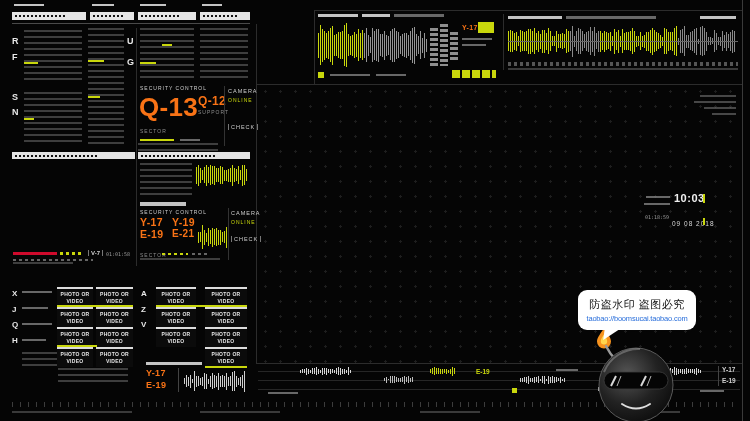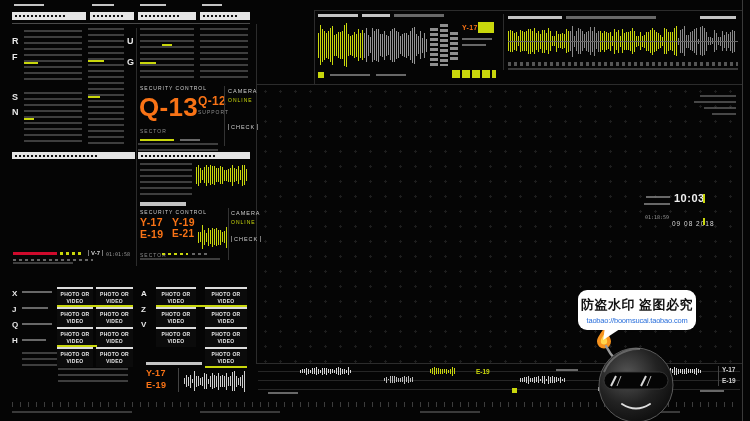--- a/index.html
+++ b/index.html
@@ -34,21 +34,21 @@
       display:flex;align-items:center;justify-content:center;text-align:center;}
   .photo-box .big{font-weight:800;font-size:14px;line-height:1.05;color:#f2f2f2;letter-spacing:.5px;}
   .pv{position:absolute;height:16px;border-top:2px solid #dcdcdc;background:#0b0b0b;color:#e6e6e6;
       font-weight:700;font-size:5px;line-height:1.3;text-align:center;letter-spacing:.3px;
       padding-top:2px;overflow:hidden;}
   .clock-time{position:absolute;font-weight:700;font-size:11px;color:#efefef;letter-spacing:.5px;}
   .clock-date{position:absolute;font-size:6.5px;color:#d8d8d8;letter-spacing:1px;}
   .clock-tc{position:absolute;font-family:"DejaVu Sans Mono",monospace;font-size:5px;color:#9a9a9a;}
   .bubble{position:absolute;left:578px;top:290px;width:118px;height:40px;background:#fff;border-radius:9px;
       z-index:50;display:flex;flex-direction:column;align-items:center;justify-content:center;gap:2px;}
-  .bubble .l1{font-weight:700;font-size:13px;color:#111;letter-spacing:.5px;}
+  .bubble .l1{font-weight:400;font-size:11px;color:#111;letter-spacing:.5px;}
   .bubble .l2{font-size:7.5px;color:#2a6fdb;letter-spacing:-.2px;}
   .bubble-tail{position:absolute;left:604px;top:328px;width:0;height:0;z-index:49;
       border-top:13px solid #fff;border-right:15px solid transparent;transform:rotate(8deg);}
   .bomb{position:absolute;left:590px;top:328px;z-index:40;}
 </style>
 </head>
 <body>
 
 <div id="stage">
 

